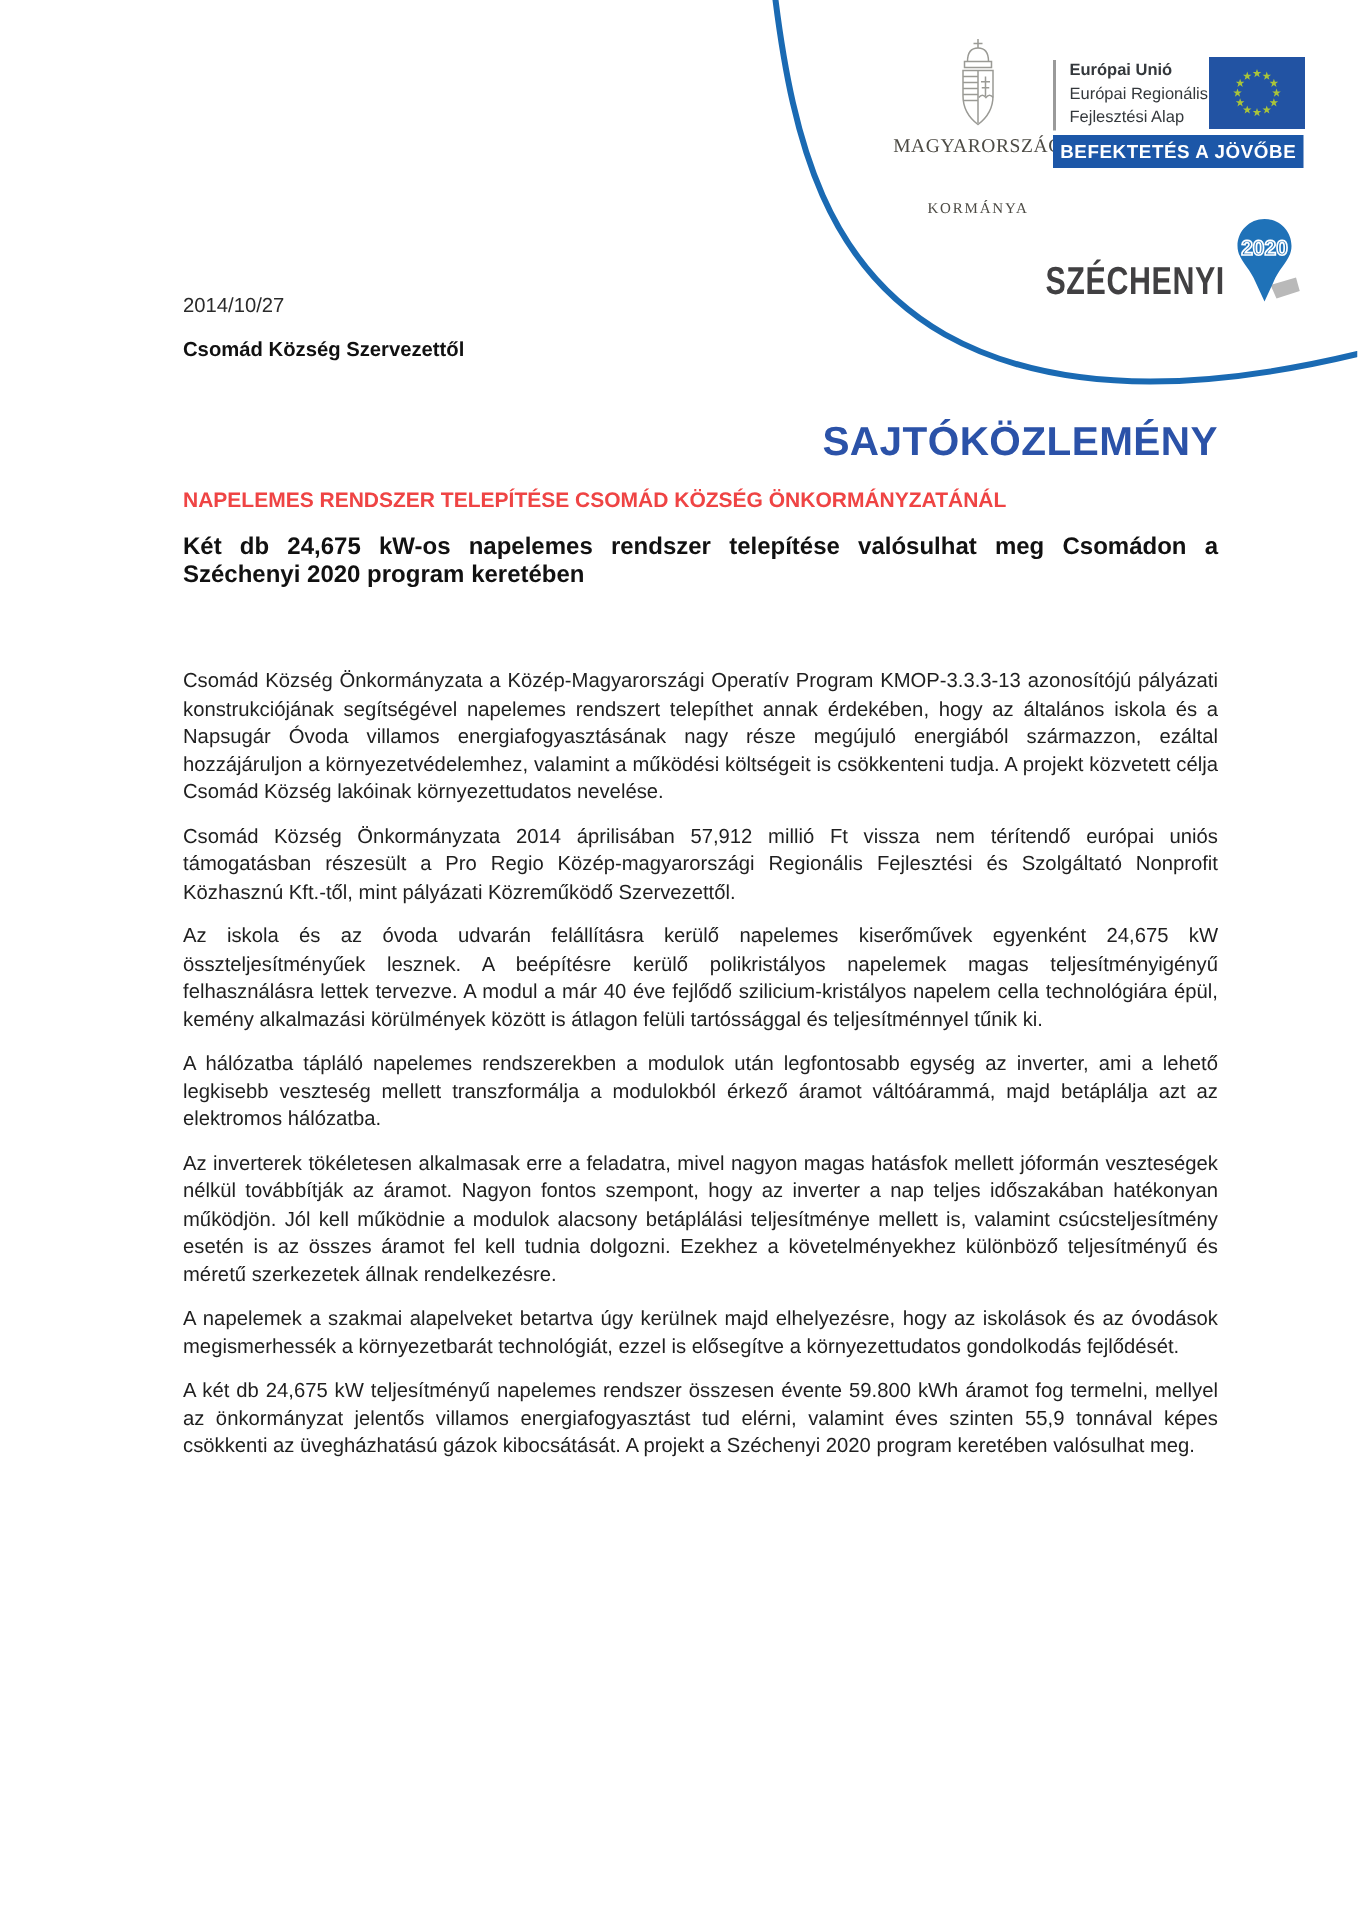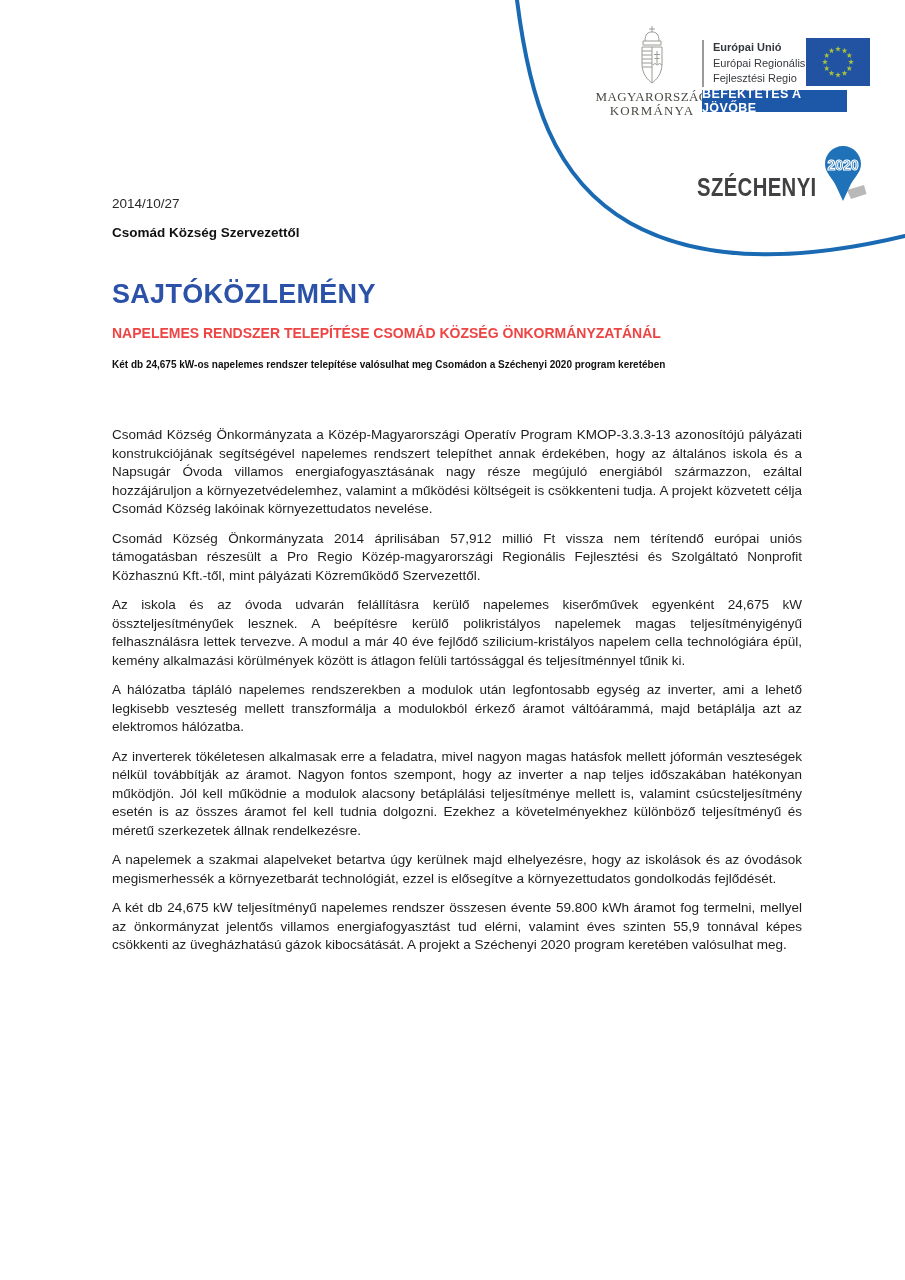--- a/index.html
+++ b/index.html
@@ -18,36 +18,36 @@
 
   
   .gov-block {
     position: absolute; left: 594px; top: 24px; width: 116px;
     text-align: center;
     font-family: "Liberation Serif", serif;
     color: #4c4a44;
   }
   .gov-block svg { display: block; margin: 0 auto 4px auto; }
   .gov-line1 { font-size: 13px; letter-spacing: 0.4px; line-height: 14px; }
-  .gov-line2 { font-size: 13px; letter-spacing: 1.2px; line-height: 13px; }
+  .gov-line2 { font-size: 10px; letter-spacing: 1.2px; line-height: 13px; margin-top: 29px; }
 
   
   .eu-text {
     position: absolute; left: 702px; top: 40px;
     border-left: 2px solid #9a9a9a;
     padding-left: 9px;
     color: #34383c;
   }
   .eu-line { font-size: 11px; line-height: 15.5px; }
   .eu-line.bold { font-weight: bold; }
   .eu-flag { position: absolute; left: 806px; top: 38px; }
 
   .banner {
     position: absolute; left: 702px; top: 90px;
-    width: 145px; height: 22px;
+    width: 167px; height: 22px;
     background: #1c57a8;
     color: #ffffff;
     font-weight: bold; font-size: 12.5px; letter-spacing: 0.4px;
     display: flex; align-items: center; justify-content: center;
   }
 
   
   .szechenyi {
     position: absolute; left: 697px; top: 145px;
     display: flex; align-items: flex-end;
@@ -56,30 +56,30 @@
     display: inline-block;
     font-size: 26px; font-weight: bold; color: #414042;
     letter-spacing: 0.5px;
     transform: scaleX(0.78); transform-origin: left top;
     margin-top: 6px;
     white-space: nowrap;
   }
   .sz-pin { margin-left: -26px; }
 
   
-  .doc { position: absolute; left: 112px; top: 196px; width: 690px; }
+  .doc { position: absolute; left: 122px; top: 196px; width: 690px; }
   .date { font-size: 13.5px; line-height: 16px; color: #2a2a2a; }
   .org  { font-size: 13.5px; line-height: 16px; font-weight: bold; margin-top: 13px; color: #111; }
   .title {
     font-size: 27px; line-height: 30px; font-weight: bold;
-    color: #2b52a8; margin: 38px 0 0 0; letter-spacing: 0.3px;
+    color: #2b52a8; margin: 38px 0 0 0; letter-spacing: 0.3px; text-align: right;
   }
   .subtitle { font-size: 14px; line-height: 17px; font-weight: bold; margin: 16px 0 0 0; color: #ef4444; }
   .lead {
-    font-size: 10px; line-height: 19px; font-weight: bold;
+    font-size: 16px; line-height: 19px; font-weight: bold;
     text-align: justify; margin: 13px 0 0 0; color: #111;
   }
   .paras { margin-top: 52px; }
   .para {
     font-size: 13.5px; line-height: 18.5px;
     text-align: justify;
     margin: 0 0 11px 0;
     color: #1f1f1f;
   }
 </style>
@@ -103,21 +103,21 @@
       <path d="M24 27 v13 M21 30.5 h6 M21.5 34.5 h5"></path>
       <path d="M19.5 41 q2.4 -3 4.8 0 q2.4 -3 4.8 0"></path>
     </svg>
     <div class="gov-line1">MAGYARORSZÁG</div>
     <div class="gov-line2">KORMÁNYA</div>
   </div>
 
   <div class="eu-text">
     <div class="eu-line bold">Európai Unió</div>
     <div class="eu-line">Európai Regionális</div>
-    <div class="eu-line">Fejlesztési Regio</div>
+    <div class="eu-line">Fejlesztési Alap</div>
   </div>
 
   <svg class="eu-flag" width="64" height="48" viewBox="0 0 64 48">
     <defs>
       <path id="star" d="M0,-3 L0.705,-0.971 L2.853,-0.927 L1.141,0.371 L1.763,2.427 L0,1.2 L-1.763,2.427 L-1.141,0.371 L-2.853,-0.927 L-0.705,-0.971 Z"></path>
     </defs>
     <rect width="64" height="48" fill="#2253a3"></rect>
     <g fill="#a9c43a">
       <use href="#star" transform="translate(32,11)"></use>
       <use href="#star" transform="translate(38.5,12.74)"></use>

